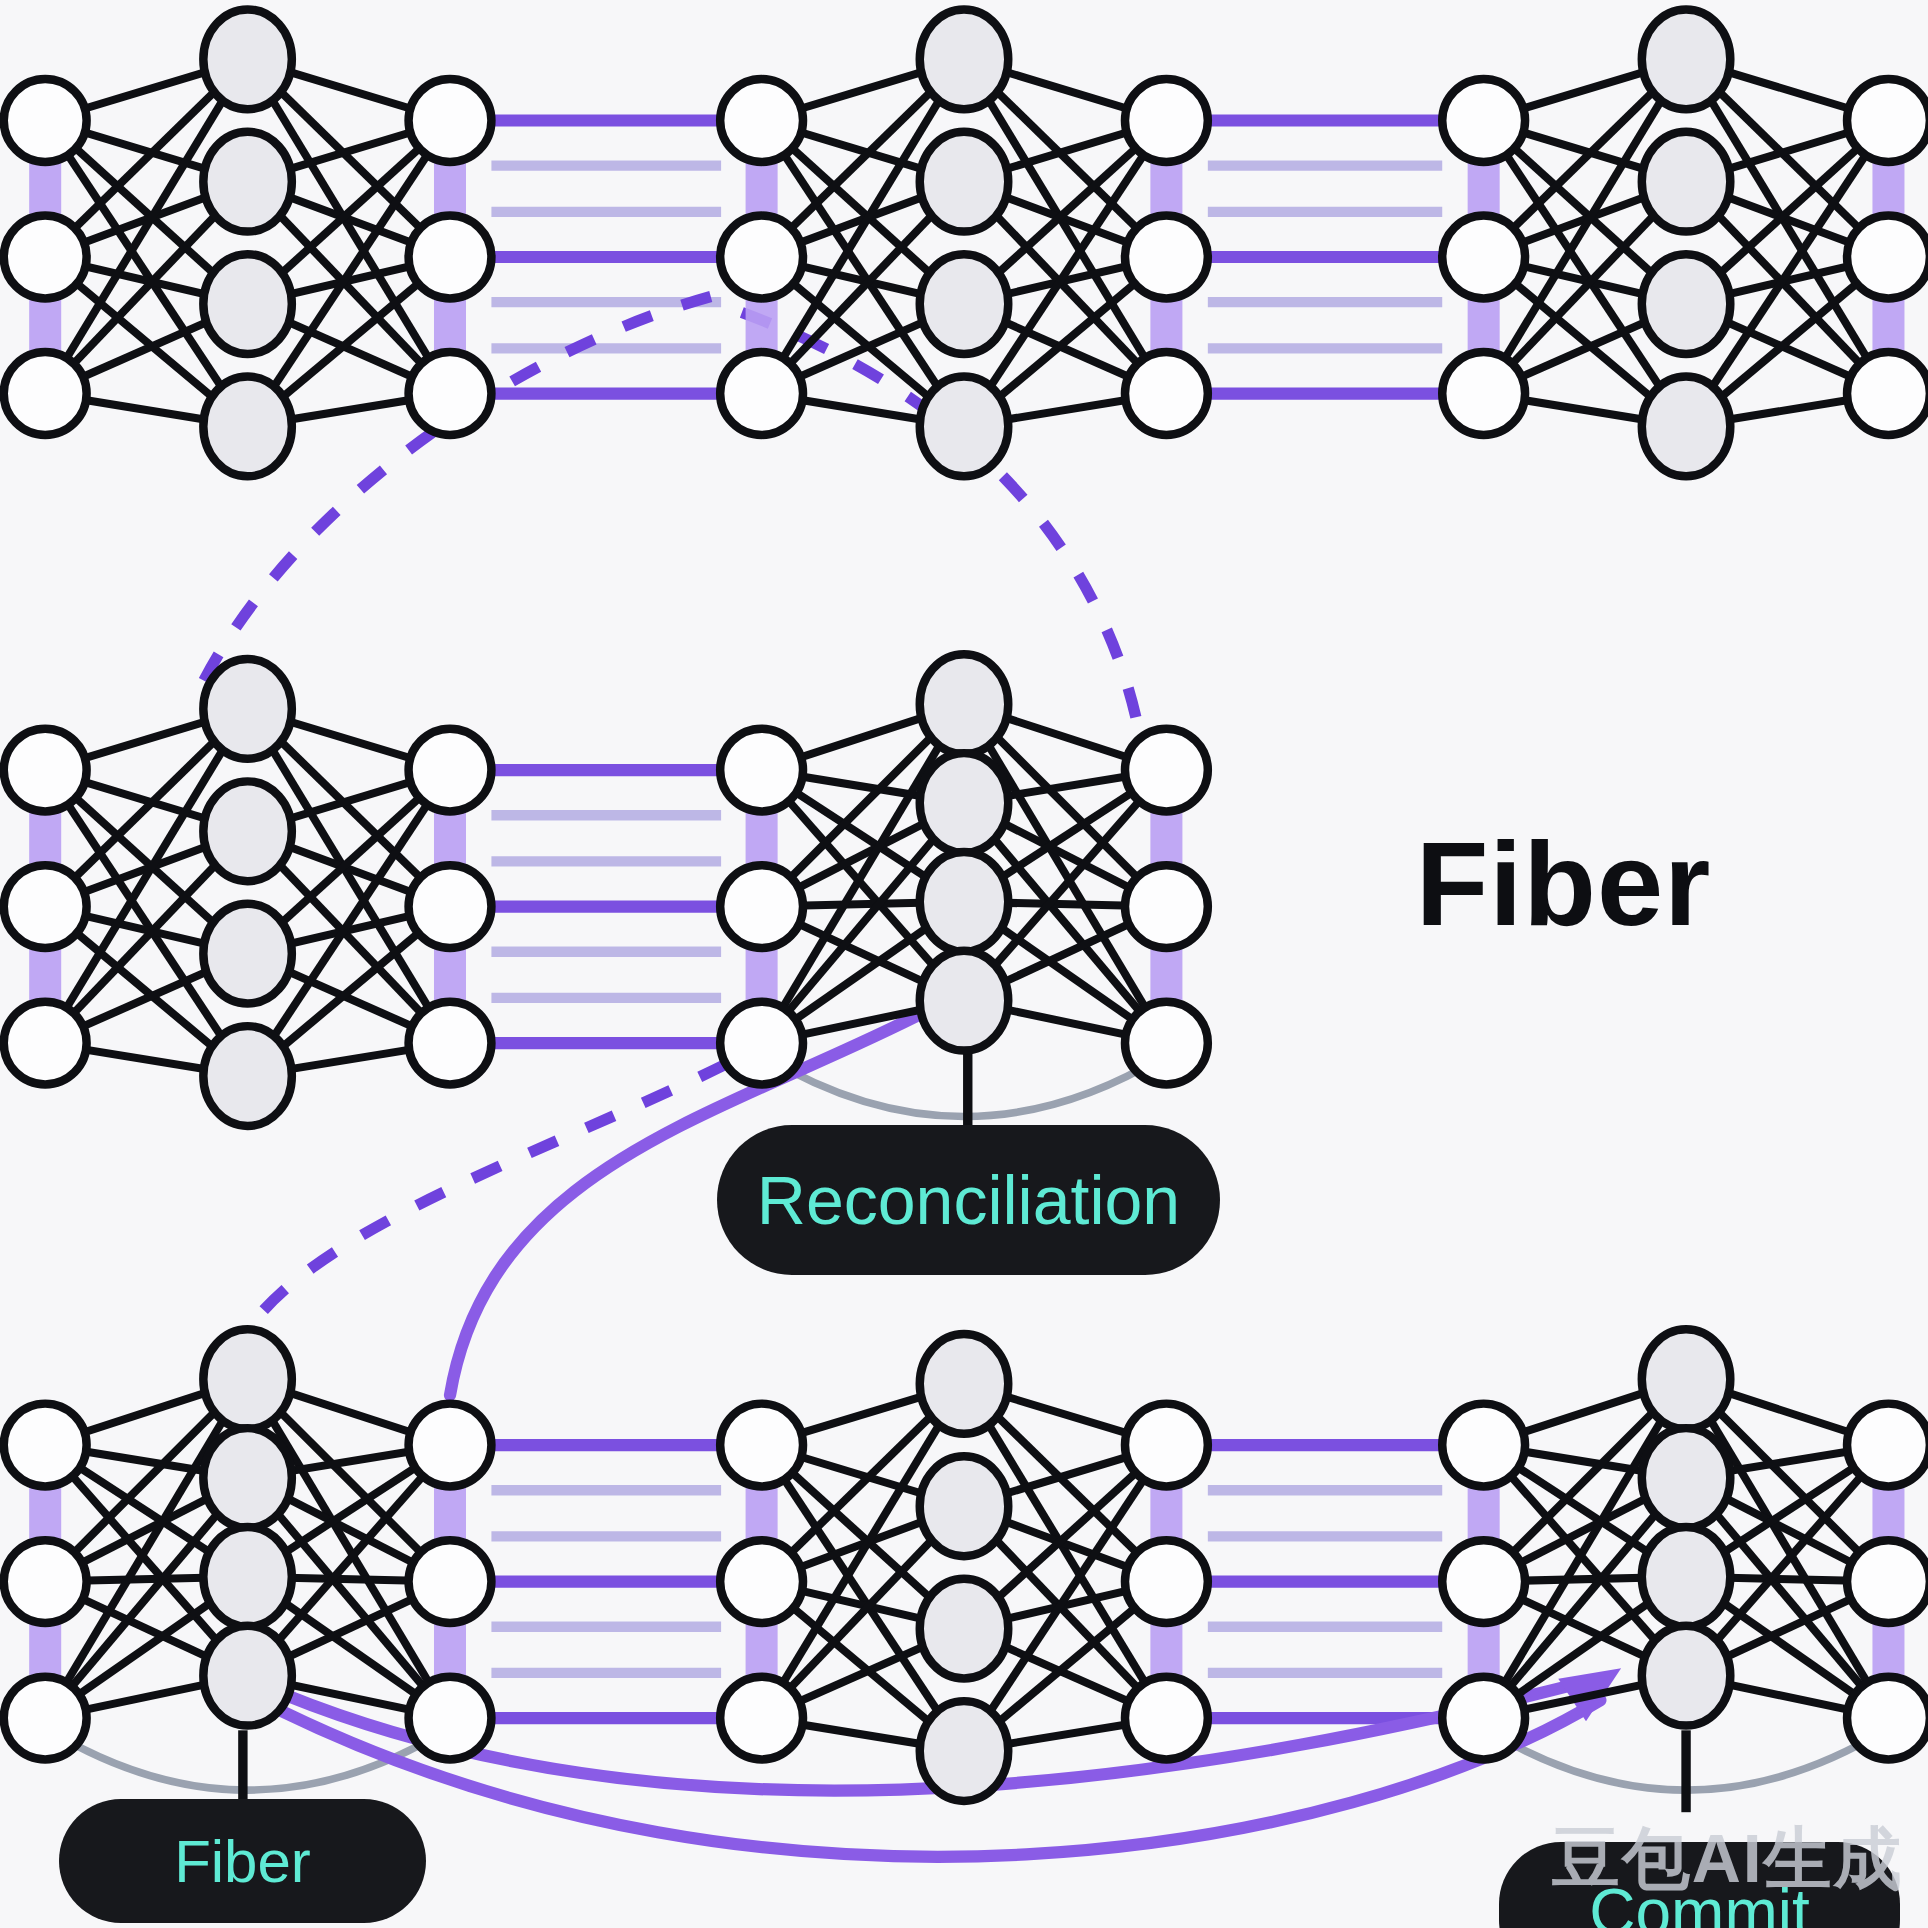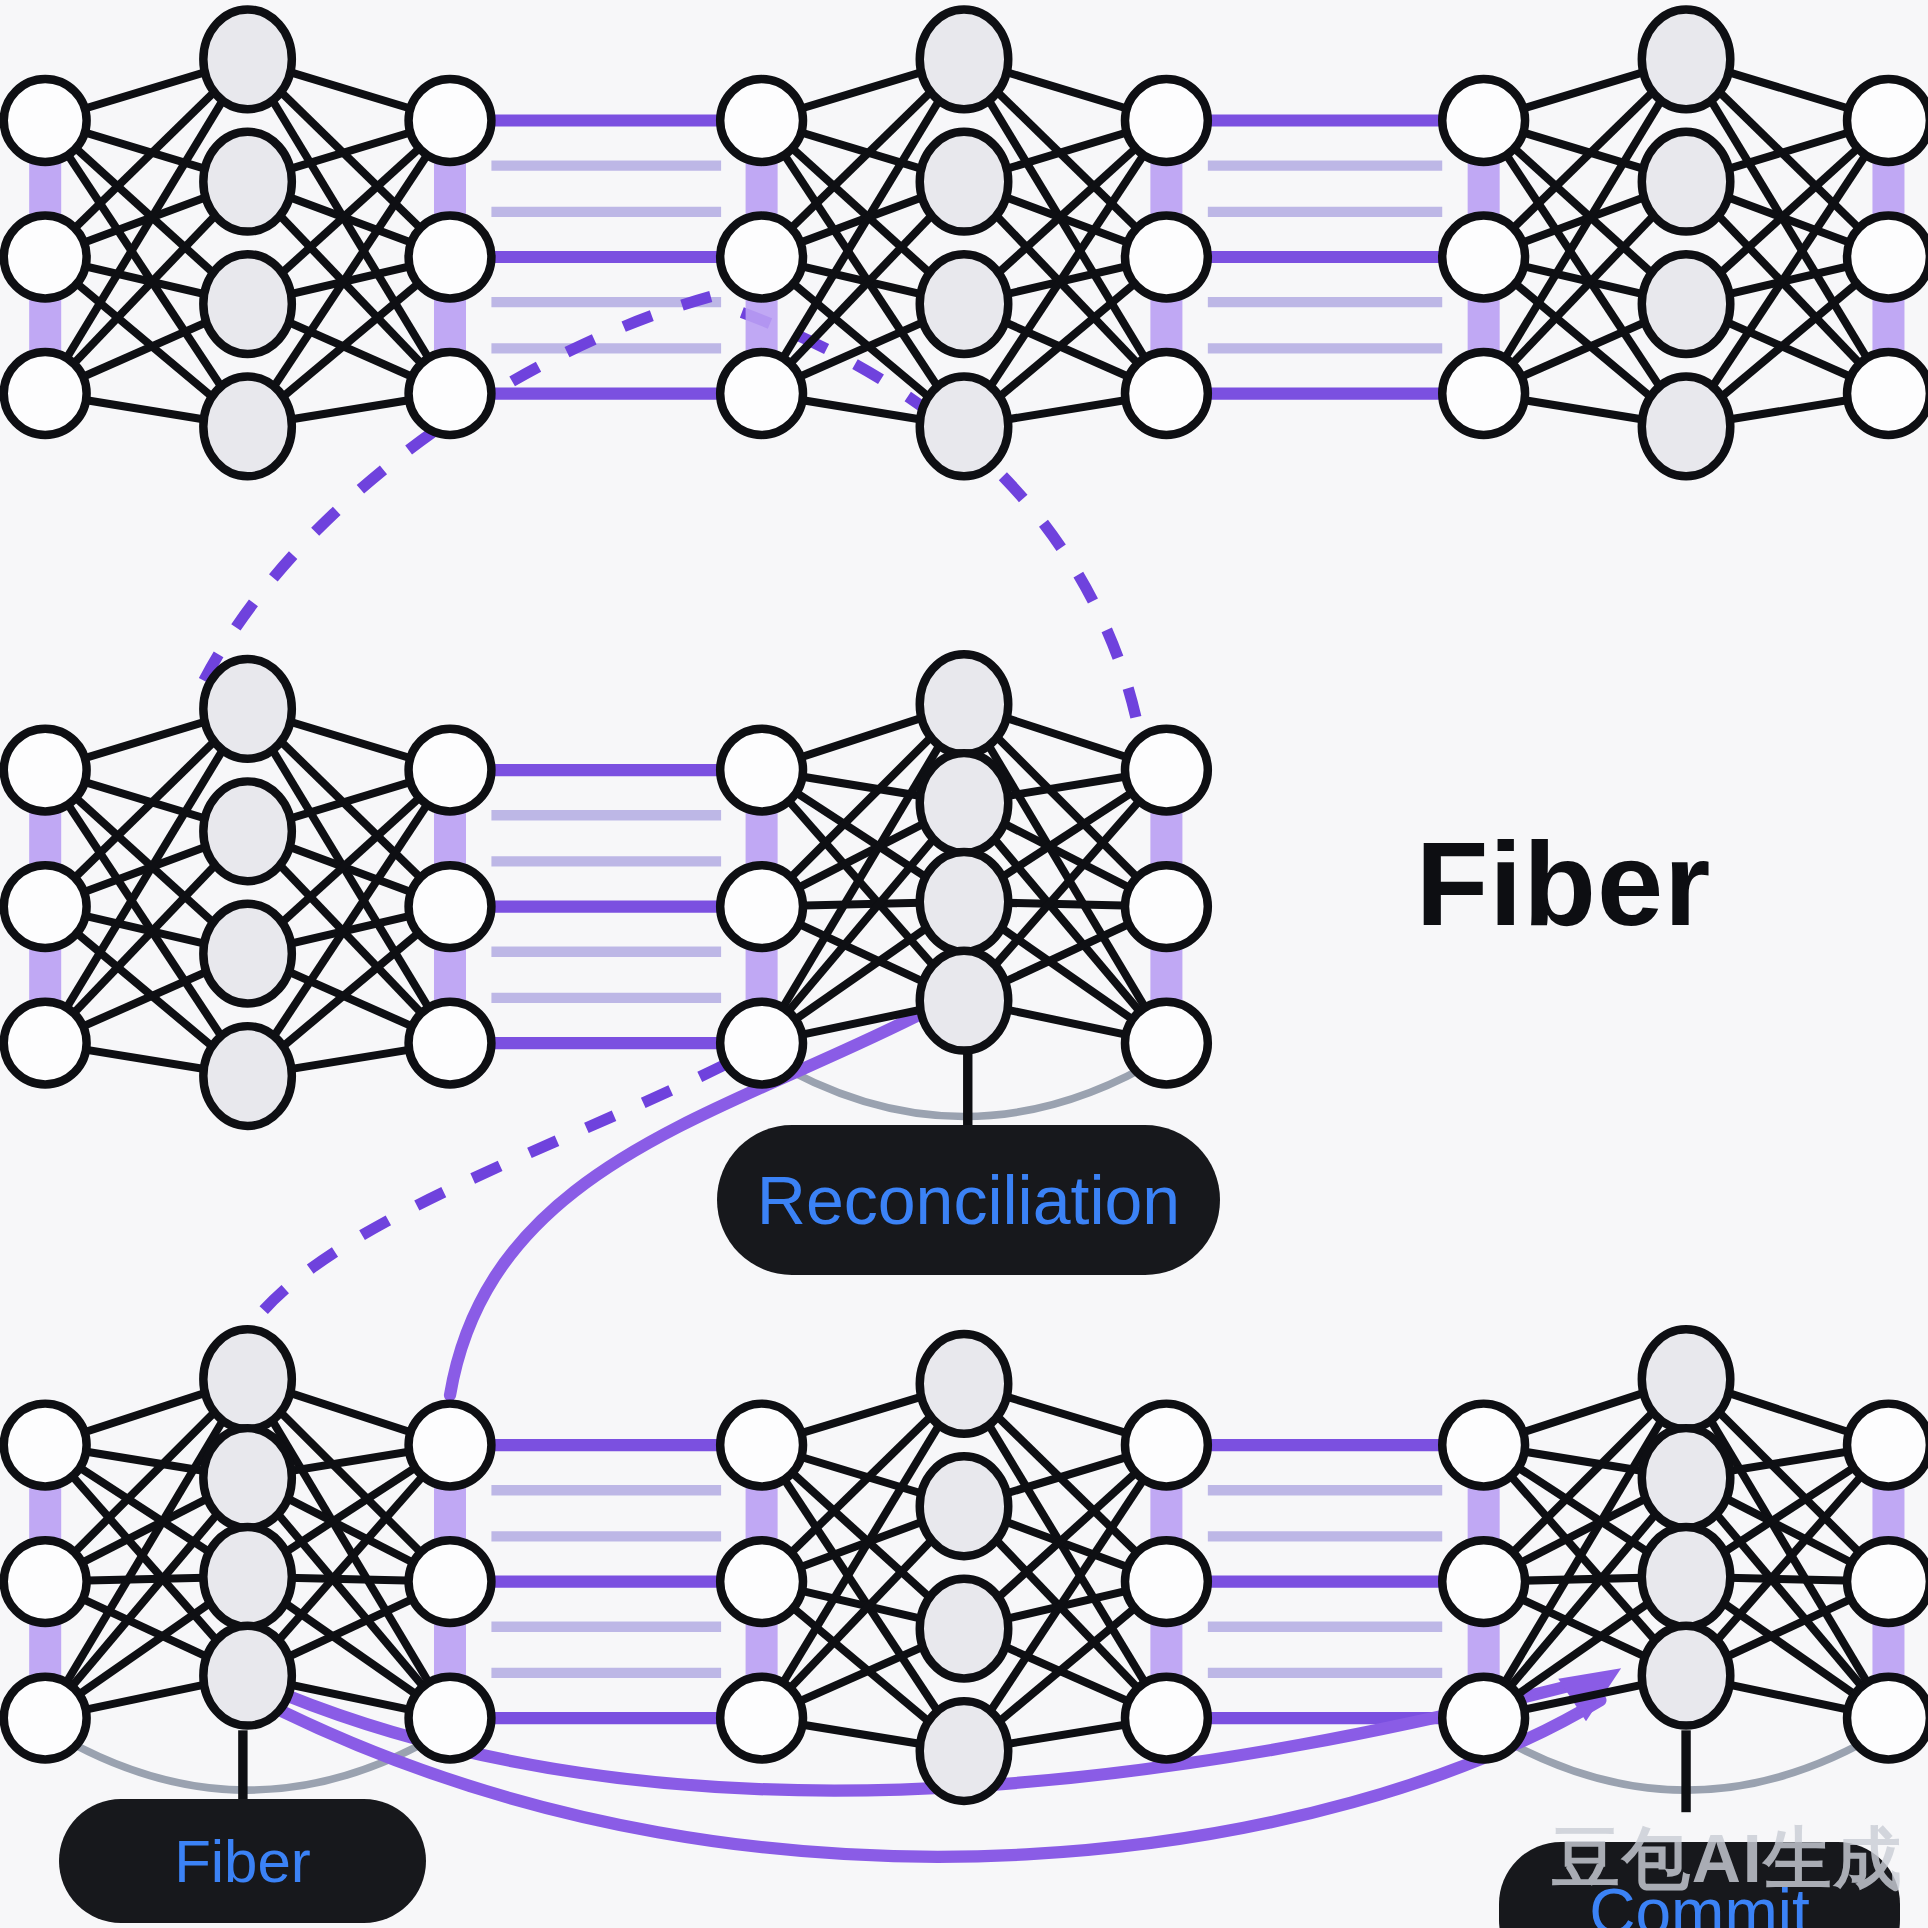--- a/index.html
+++ b/index.html
@@ -1,19 +1,19 @@
 <!DOCTYPE html>
 <html style="font-size:15px"><head>
 <meta charset="utf-8">
 <style>
   html,body{margin:0;padding:0;background:#e8e8ea;}
   .stage{position:relative;width:1928px;height:1928px;background:#f7f7f9;overflow:hidden;
          font-family:"Liberation Sans",sans-serif;}
   svg{position:absolute;left:0;top:0;}
-  .pill{position:absolute;background:#17181c;color:#3b82f6;display:flex;
+  .pill{position:absolute;background:#17181c;color:#5eead4;display:flex;
         align-items:center;justify-content:center;white-space:nowrap;}
   .pill.reconciliation{left:717px;top:1125px;width:503px;height:150px;border-radius:75px;font-size:68px;}
   .pill.fiber{left:59px;top:1799px;width:367px;height:124px;border-radius:62px;font-size:60px;}
   .pill.commit{left:1499px;top:1842px;width:401px;height:140px;border-radius:62px;font-size:64px;}
   .title{position:absolute;left:1328px;top:815px;width:471px;text-align:center;
          font-size:119px;font-weight:bold;color:#0d0e12;letter-spacing:0.9px;}
   .subtitle{position:absolute;left:1328px;top:959px;width:471px;text-align:center;
          font-size:66px;font-weight:400;color:#394050;}
   .watermark{position:absolute;left:1552px;top:1814px;width:395px;
          font-size:68px;font-weight:bold;color:rgba(201,205,213,0.82);letter-spacing:1.9px;}

